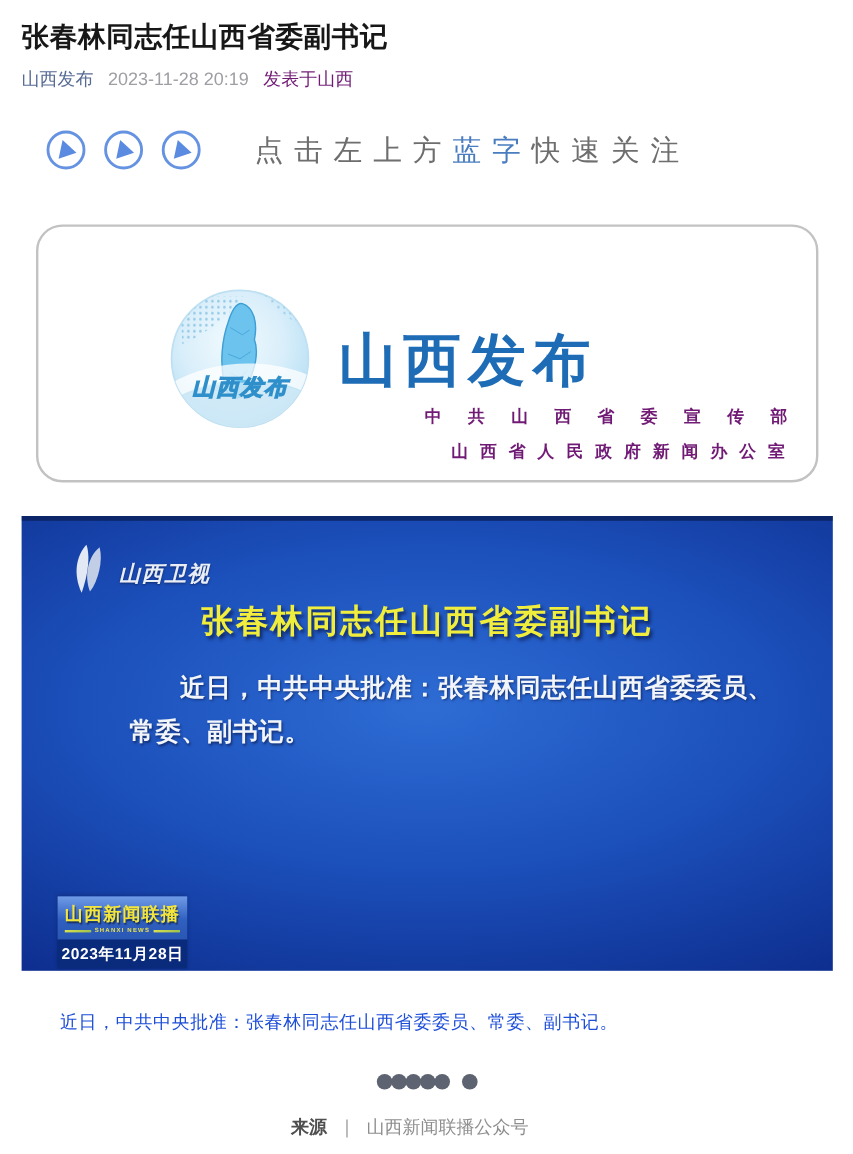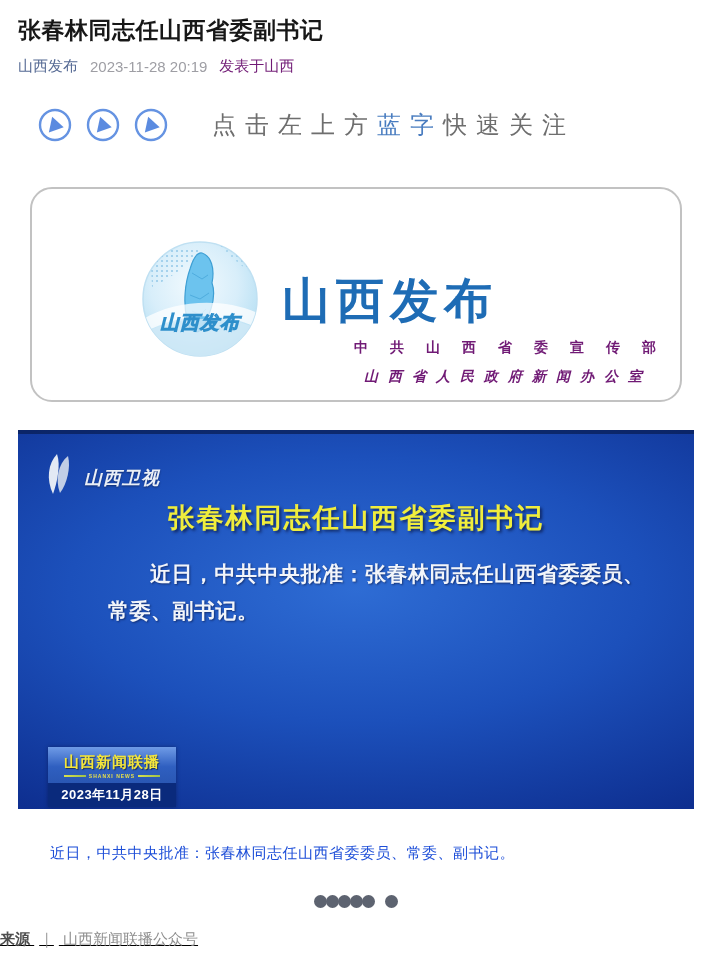--- a/index.html
+++ b/index.html
@@ -30,66 +30,66 @@
   .box-heading { position:absolute; top:18px; left:44px; display:flex; font-size:22px; font-weight:bold; color:#3e3e3e; }
   .box-heading span { letter-spacing:12px; }
   .box-heading .heading-right { margin-left:26px; }
   .globe { position:absolute; left:108px; top:50px; width:120px; height:120px; }
   .brand-name {
     position:absolute; left:250px; top:80px; font-size:48px; font-weight:bold; color:#1e6cb5;
     letter-spacing:6px; font-family:"Liberation Serif","DejaVu Serif",serif; white-space:nowrap;
   }
   .dept-line { position:absolute; font-size:14px; font-weight:bold; color:#701a75; white-space:nowrap; }
   .dept-line1 { top:150px; right:2px; letter-spacing:22px; }
-  .dept-line2 { top:179px; right:28px; letter-spacing:10px;font-style:italic; }
+  .dept-line2 { top:179px; right:16px; letter-spacing:10px; }
 
   
   .video-frame {
     position:relative; margin:28px 0 0 18px; width:676px; height:379px; overflow:hidden; cursor:pointer;
     background:radial-gradient(ellipse 85% 70% at 50% 42%, #2e6cd4 0%, #1c50bb 50%, #0e2f90 100%);
   }
   .video-frame::before { content:""; position:absolute; top:0; left:0; right:0; height:4px; background:#0a1f55; opacity:.75; }
-  .tv-logo { position:absolute; top:22px; left:24px; display:flex; align-items:flex-end; }
+  .tv-logo { position:absolute; top:22px; left:39px; display:flex; align-items:flex-end; }
   .tv-logo svg { width:40px; height:44px; display:block; }
   .tv-logo-text {
     color:#e9eef6; font-size:18px; font-style:italic; font-weight:bold; letter-spacing:1px;
     margin:0 0 6px 2px; text-shadow:0 1px 2px rgba(0,0,20,.45);
   }
   .video-headline {
     position:absolute; top:70px; left:0; right:0; text-align:center;
     font-size:27px; font-weight:bold; color:#f0ed3c; letter-spacing:2px;
     text-shadow:2px 2px 3px rgba(8,18,60,.7);
   }
   .video-caption {
     position:absolute; top:126px; left:90px; width:560px;
     font-size:21px; font-weight:bold; color:#f2f5fa; line-height:1.75;
     text-shadow:1px 1px 2px rgba(8,18,60,.6); letter-spacing:0.5px;
   }
   .caption-line1 { text-indent:2em; }
 
-  .news-badge { position:absolute; left:30px; bottom:2px; width:128px; box-shadow:0 0 4px rgba(0,0,30,.35); }
+  .news-badge { position:absolute; left:30px; bottom:2px; width:108px; box-shadow:0 0 4px rgba(0,0,30,.35); }
   .badge-top {
     height:36px; display:flex; flex-direction:column; align-items:center; justify-content:center;
     background:linear-gradient(180deg,#6f9be6 0%, #2f5fc0 55%, #2a57b4 100%); padding-top:2px;
   }
   .badge-title { font-size:15px; font-weight:bold; color:#f3e53a; letter-spacing:1px; text-shadow:1px 1px 1px rgba(0,0,0,.5); white-space:nowrap; }
   .badge-sub { display:flex; align-items:center; gap:3px; margin-top:1px; }
   .badge-sub-line { width:22px; height:2px; background:linear-gradient(90deg,#d8e04e,#9fc24a); }
   .badge-sub-text { font-size:5px; color:#e8e04a; font-weight:bold; letter-spacing:1px; }
   .badge-date {
     height:24px; background:#0a2a7c; color:#ffffff; font-size:13px; font-weight:bold;
     display:flex; align-items:center; justify-content:center; letter-spacing:0.5px; white-space:nowrap;
   }
 
   
   .body-paragraph { margin:33px 46px 0 50px; font-size:15px; line-height:1.5; color:#1d4ed8; letter-spacing:0.5px; }
   .dots-separator { margin-top:31px; display:flex; justify-content:center; align-items:center; }
   .dot { width:13px; height:13px; border-radius:50%; background:#5d6370; margin-right:-1px; }
   .dot:last-child { margin-left:11px; margin-right:0; }
-  .source-line { margin-top:22px; text-align:left; padding-right:28px; font-size:15px;text-decoration:underline; }
+  .source-line { margin-top:22px; text-align:center; padding-right:28px; font-size:15px; }
   .source-label { color:#4f4f4f; font-weight:bold; }
   .source-sep { color:#8a8a8a; margin:0 5px; }
   .source-value { color:#8e8e8e; }
 </style>
 </head>
 <body>
 
 <div class="page">
 
   <h1 class="title">张春林同志任山西省委副书记</h1>

